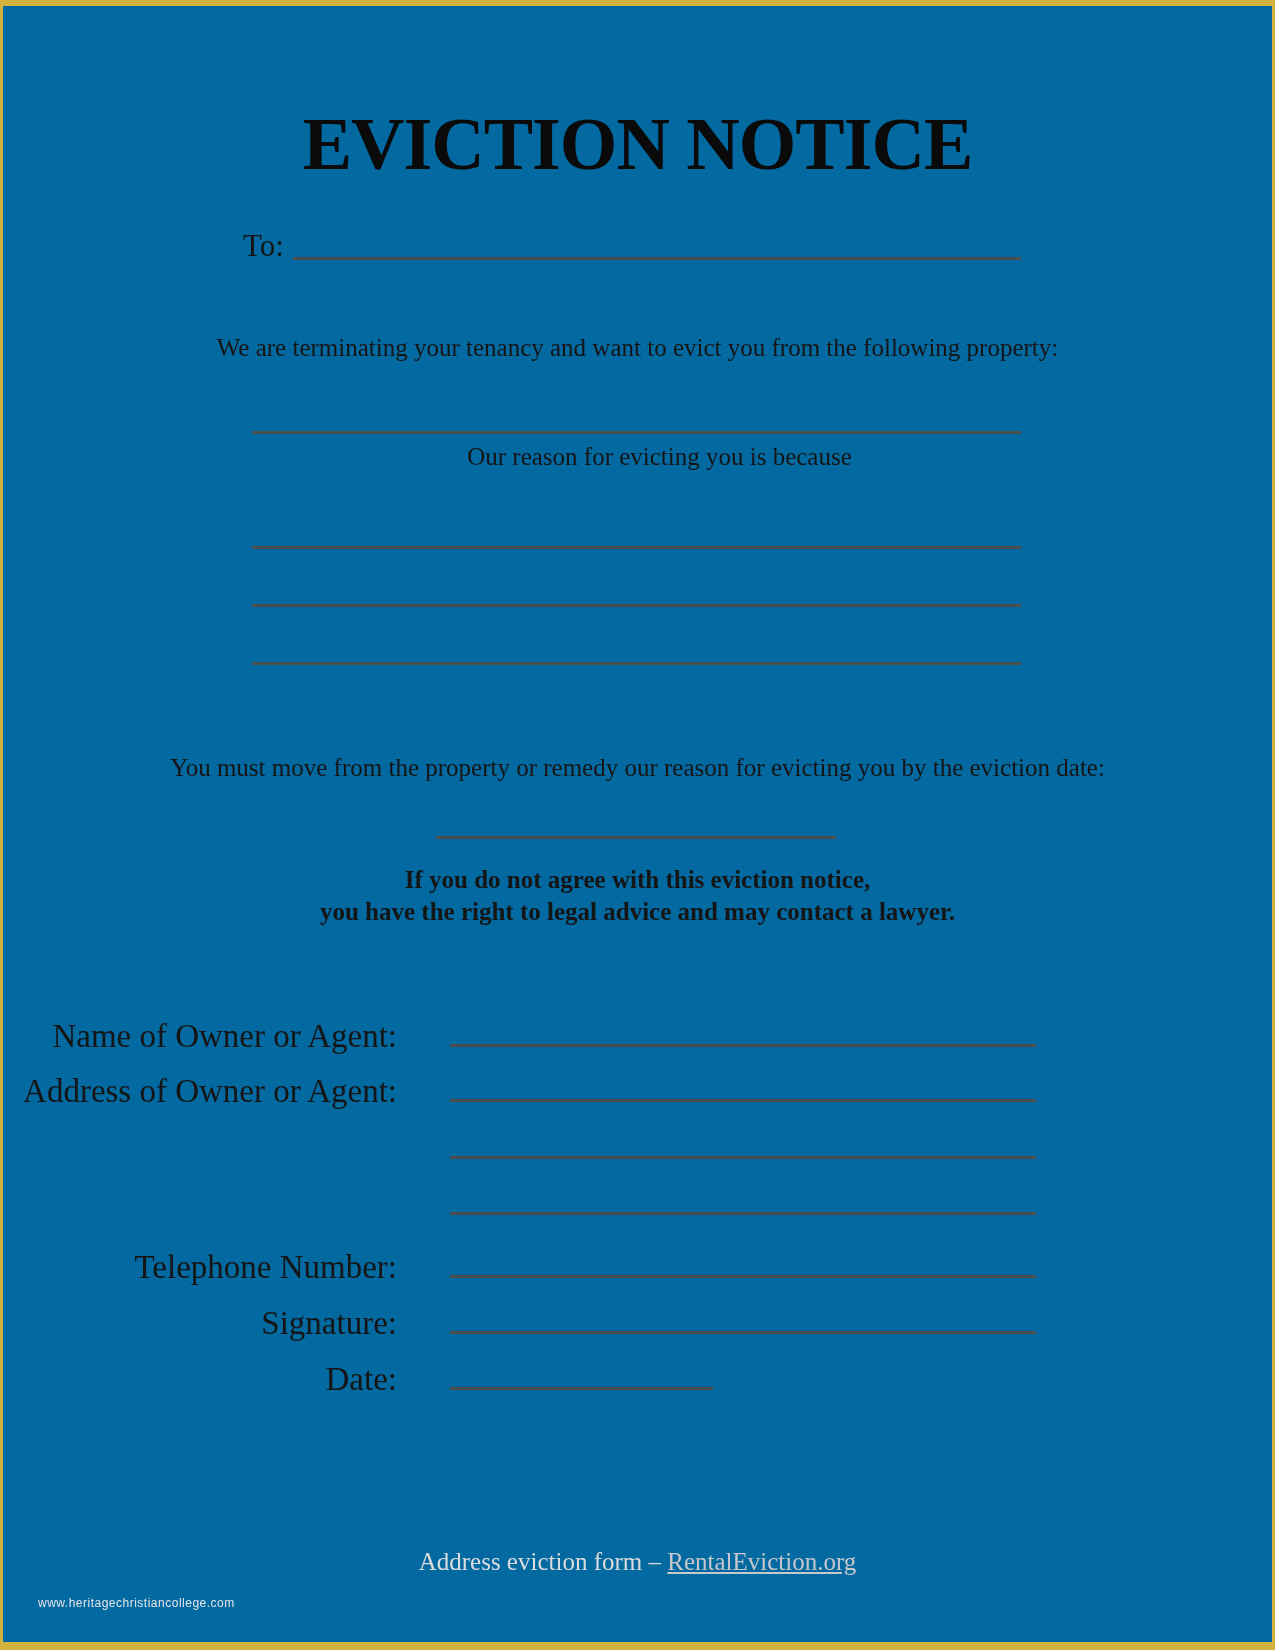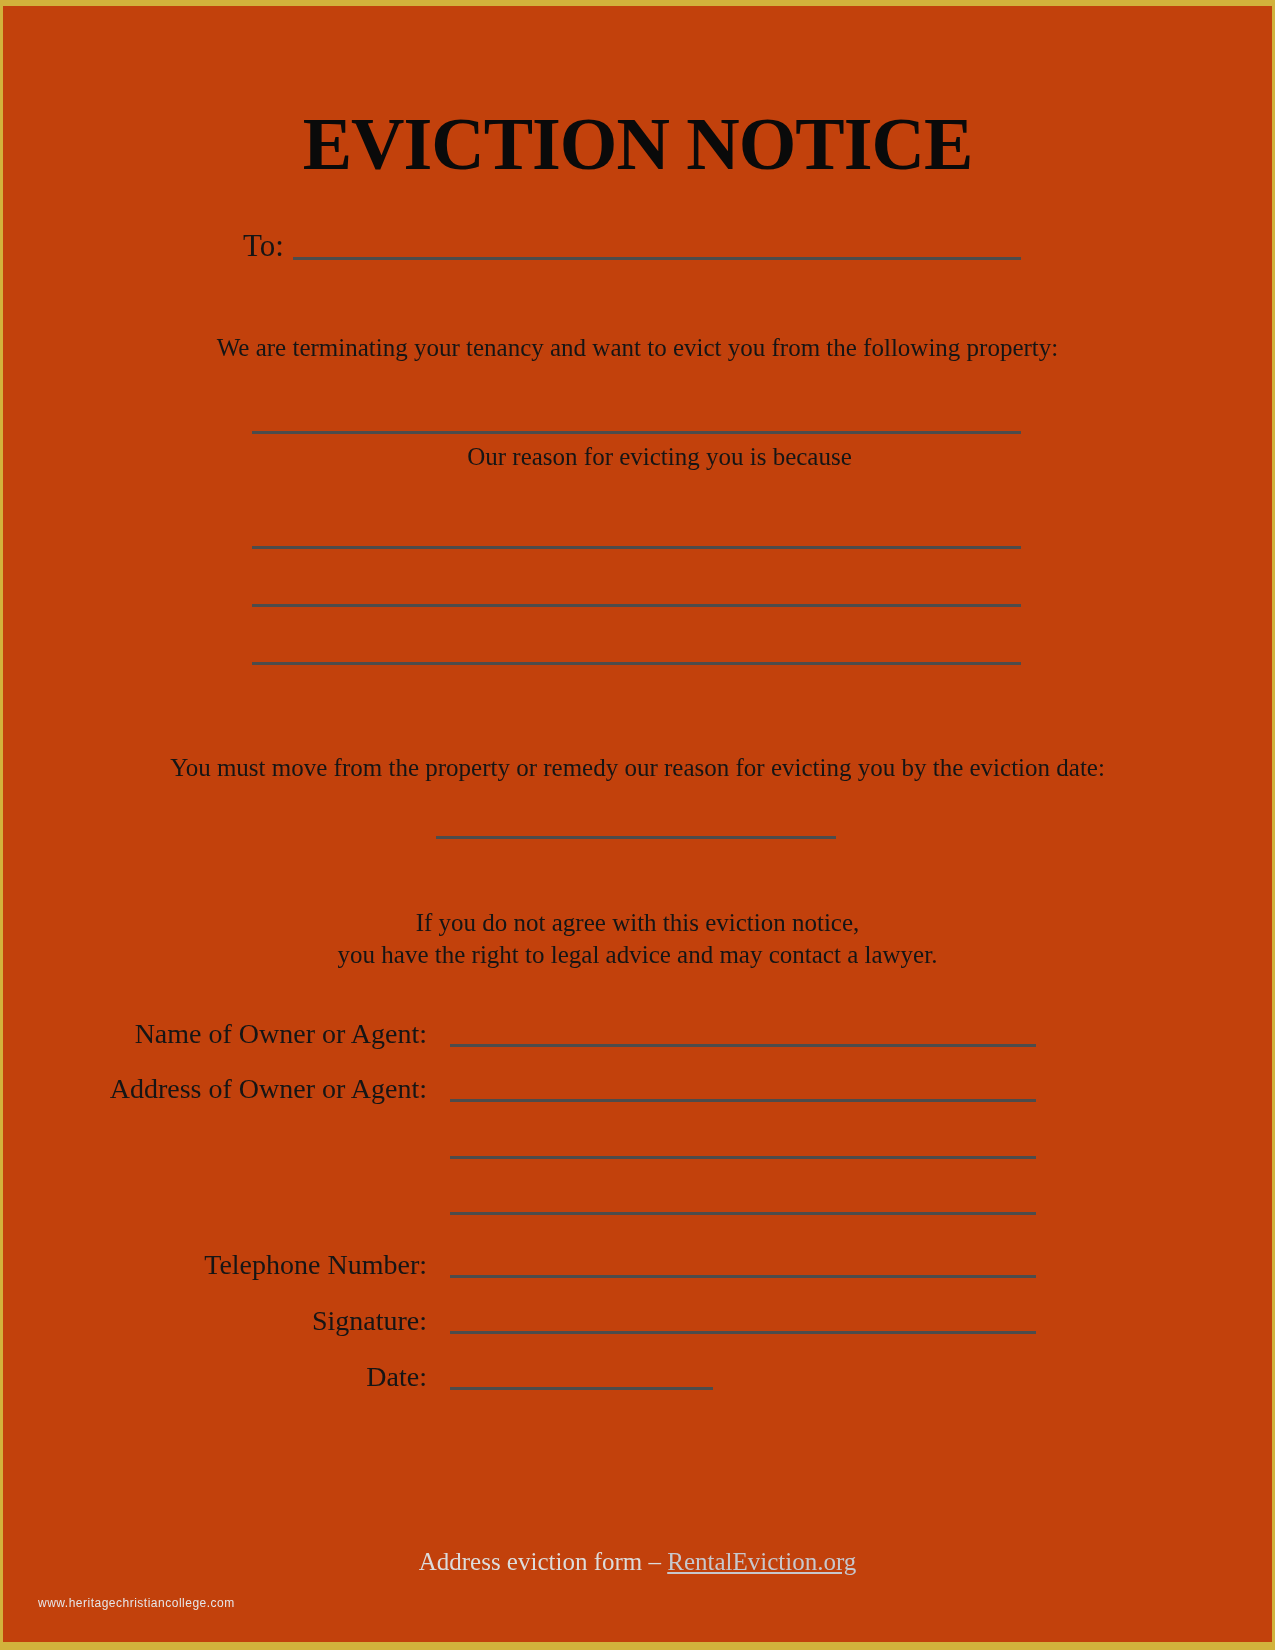--- a/index.html
+++ b/index.html
@@ -4,21 +4,21 @@
 <style>
   html, body {
     margin: 0;
     padding: 0;
     background: #ffffff;
   }
   #page {
     position: relative;
     width: 1275px;
     height: 1650px;
-    background: #c2410c;
+    background: #0369a1;
     overflow: hidden;
     font-family: "Liberation Serif", "DejaVu Serif", serif;
     color: #111111;
   }
   
   .border-strip { position: absolute; background: #d2b23c; }
   .border-top    { top: 0; left: 0; width: 100%; height: 6px; }
   .border-bottom { bottom: 0; left: 0; width: 100%; height: 8px; }
   .border-left   { top: 0; left: 0; width: 3px; height: 100%; }
   .border-right  { top: 0; right: 0; width: 3px; height: 100%; }
@@ -50,22 +50,22 @@
     background: #4c4c4c;
   }
   .inline-label {
     position: absolute;
     font-size: 31px;
     color: #151515;
     white-space: nowrap;
   }
   .field-label {
     position: absolute;
-    right: 848px; 
-    font-size: 28px;
+    right: 878px; 
+    font-size: 33px;
     color: #151515;
     white-space: nowrap;
     text-align: right;
   }
   .footer {
     position: absolute;
     top: 1548px;
     left: 0;
     width: 100%;
     text-align: center;
@@ -109,21 +109,21 @@
   <div class="body-text" style="top:441px;padding-left:22px;">Our reason for evicting you is because</div>
 
   <div class="blank-line" style="left:252px; top:546px; width:769px;"></div>
   <div class="blank-line" style="left:252px; top:604px; width:769px;"></div>
   <div class="blank-line" style="left:252px; top:662px; width:769px;"></div>
 
   <div class="body-text" style="top:752px;">You must move from the property or remedy our reason for evicting you by the eviction date:</div>
 
   <div class="blank-line" style="left:436px; top:836px; width:400px;"></div>
 
-  <div class="body-text" style="top:907px;">
+  <div class="body-text" style="top:864px;font-weight:bold;">
     <div>If you do not agree with this eviction notice,</div>
     <div>you have the right to legal advice and may contact a lawyer.</div>
   </div>
 
   <span class="field-label" style="top:1018px;">Name of Owner or Agent:</span>
   <div class="blank-line" style="left:450px; top:1044px; width:586px;"></div>
 
   <span class="field-label" style="top:1073px;">Address of Owner or Agent:</span>
   <div class="blank-line" style="left:450px; top:1099px; width:586px;"></div>
   <div class="blank-line" style="left:450px; top:1156px; width:586px;"></div>

